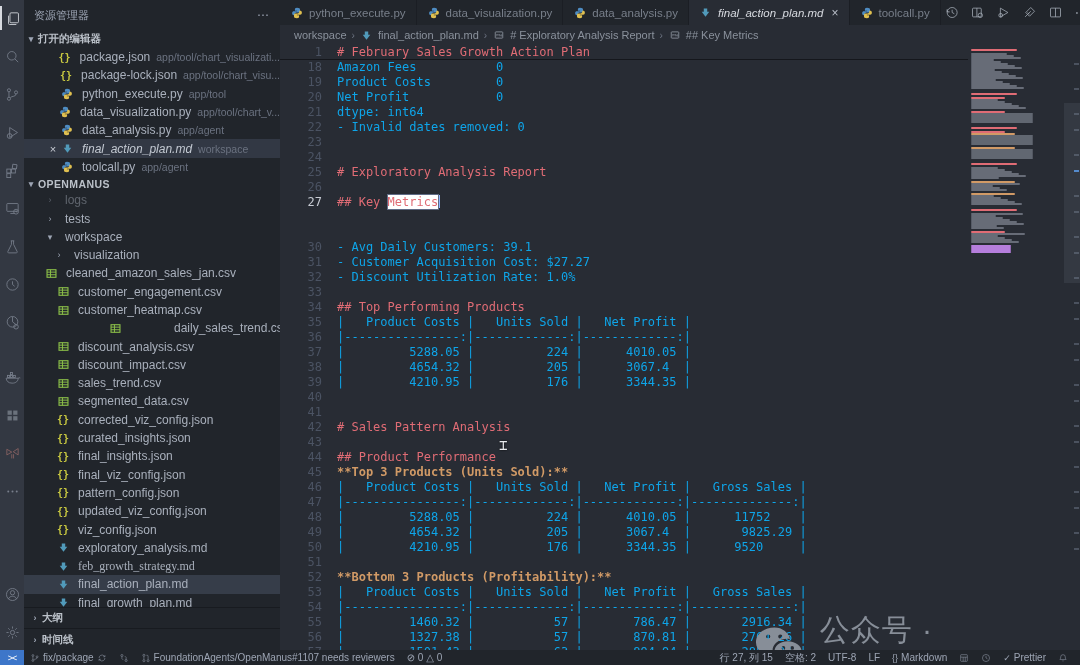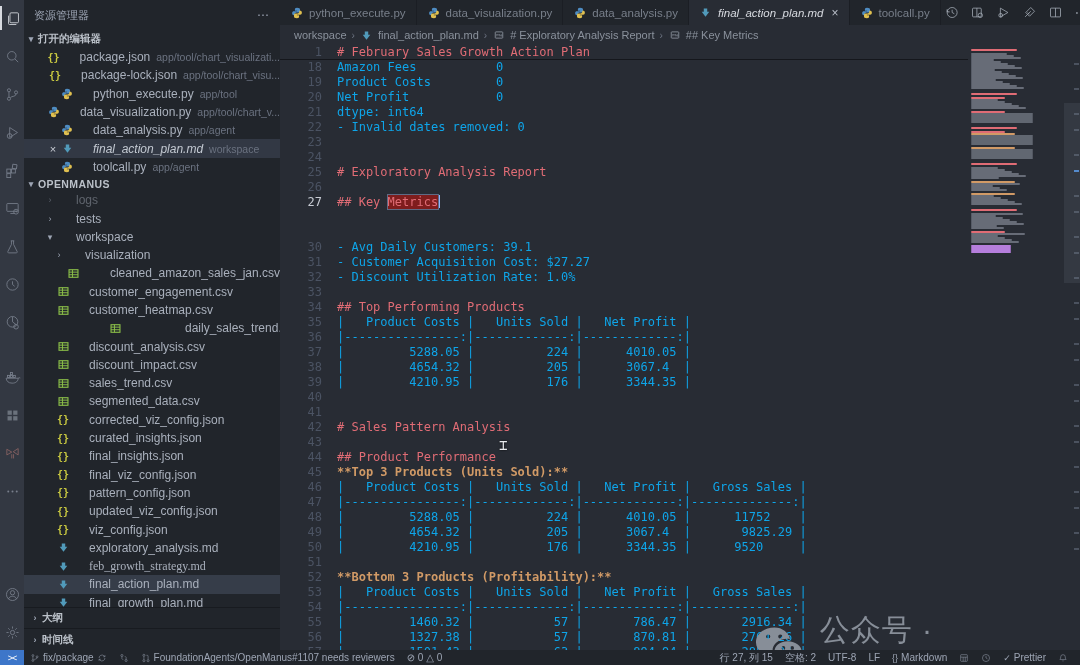--- a/index.html
+++ b/index.html
@@ -15,21 +15,21 @@
   .act-icon.active svg { stroke:#d7dae0; }
 
   
   #sidebar { position:absolute; left:24px; top:0; width:256px; height:650px; background:#21252b; z-index:5; overflow:hidden; }
   #sidebar-header { height:30px; display:flex; align-items:center; padding:0 10px; color:#9da5b4; font-size:11px; }
   #sidebar-header .title { flex:1; }
   #sidebar-header .dots { color:#9da5b4; letter-spacing:1px; cursor:pointer; font-size:12px; }
   .section-label { height:18px; display:flex; align-items:center; font-size:10.5px; font-weight:bold; color:#bbc1c9; cursor:pointer; }
   .chev { color:#9da5b4; font-size:9px; width:14px; text-align:center; display:inline-block; }
   .sb-row { height:18.3px; display:flex; align-items:center; font-size:12px; color:#a9b0bc; white-space:nowrap; overflow:hidden; cursor:pointer; }
-  .sb-row .fname { margin-left:19px; }
+  .sb-row .fname { margin-left:8px; }
   .sb-row .fpath { margin-left:6px; color:#6b7280; font-size:10.5px; }
   .sb-row.active-ed { background:#323844; }
   .sb-row.selected { background:#363d49; }
   .sb-row.dim { opacity:.45; }
   .sb-row .closex { width:14px; text-align:center; color:#c8ccd4; font-size:11px; }
   .ficon { width:14px; height:14px; display:inline-flex; align-items:center; justify-content:center; flex:none; }
   .ficon.json { color:#cbcb41; font-size:10px; font-weight:bold; font-family:"DejaVu Sans Mono",monospace; }
   .bottom-sections { position:absolute; left:0; bottom:0; width:100%; background:#21252b; border-top:1px solid #181b20; }
   .bottom-sections .section-label { height:21px; border-bottom:1px solid #181b20; padding-left:4px; }
 
@@ -53,21 +53,21 @@
 
   
   #editor { position:absolute; left:280px; top:45px; width:688px; height:605px; background:#282c34; overflow:hidden; font-family:"DejaVu Sans Mono", monospace; font-size:12px; z-index:2; }
   .codeline { position:absolute; left:0; height:15px; line-height:15px; white-space:pre; width:100%; }
   .gut { position:absolute; left:0; width:42px; text-align:right; color:#4b5363; }
   .ltext { position:absolute; left:57px; color:#0ea5e9; }
   .ltext.h { color:#e06c75; }
   .ltext.b { color:#d19a66; font-weight:bold; }
   .gut.cur { color:#c8ccd4; }
   #sticky { position:absolute; left:0; top:0; width:100%; height:15px; background:#282c34; border-bottom:1px solid #15171c; z-index:3; }
-  .selword { background:#7f1d1d; outline:1px solid #5f6b85; }
+  .selword { background:#ffffff; outline:1px solid #5f6b85; }
   .caret { display:inline-block; width:1.5px; height:13px; background:#8fb5ff; vertical-align:-2px; }
 
   
   #minimap { position:absolute; left:968px; top:45px; width:72px; height:605px; background:#282c34; z-index:2; cursor:pointer; }
   .mm-row { position:absolute; height:1.6px; border-radius:1px; }
   #vscroll { position:absolute; left:1064px; top:103px; width:16px; height:180px; background:rgba(130,140,155,.14); z-index:4; cursor:pointer; }
   #ruler { position:absolute; left:1073px; top:45px; width:7px; height:605px; z-index:3; }
   .rl-dash { position:absolute; left:1px; width:5px; height:2px; }
 
   
@@ -288,21 +288,21 @@
           <span class="fname">tests</span>
         </div>
         <div class="sb-row" style="padding-left: 19px;">
           <span class="chev">▾</span>
           <span class="fname">workspace</span>
         </div>
         <div class="sb-row" style="padding-left: 28px;">
           <span class="chev">›</span>
           <span class="fname">visualization</span>
         </div>
-        <div class="sb-row" style="padding-left: 28px; justify-content: space-between;">
+        <div class="sb-row" style="padding-left: 16px;">
           <span style="width: 4px; display: inline-block;"></span>
           <span class="ficon csv">
             <svg viewBox="0 0 16 16" style="width:11px;height:11px">
               <rect x="1.5" y="2.5" width="13" height="11" fill="none" stroke="#8dc149" stroke-width="1.6"></rect>
               <line x1="6.5" y1="2.5" x2="6.5" y2="13.5" stroke="#8dc149" stroke-width="1.4"></line>
               <line x1="1.5" y1="6" x2="14.5" y2="6" stroke="#8dc149" stroke-width="1.4"></line>
               <line x1="1.5" y1="9.8" x2="14.5" y2="9.8" stroke="#8dc149" stroke-width="1.4"></line>
             </svg>
           </span>
           <span class="fname">cleaned_amazon_sales_jan.csv</span>

